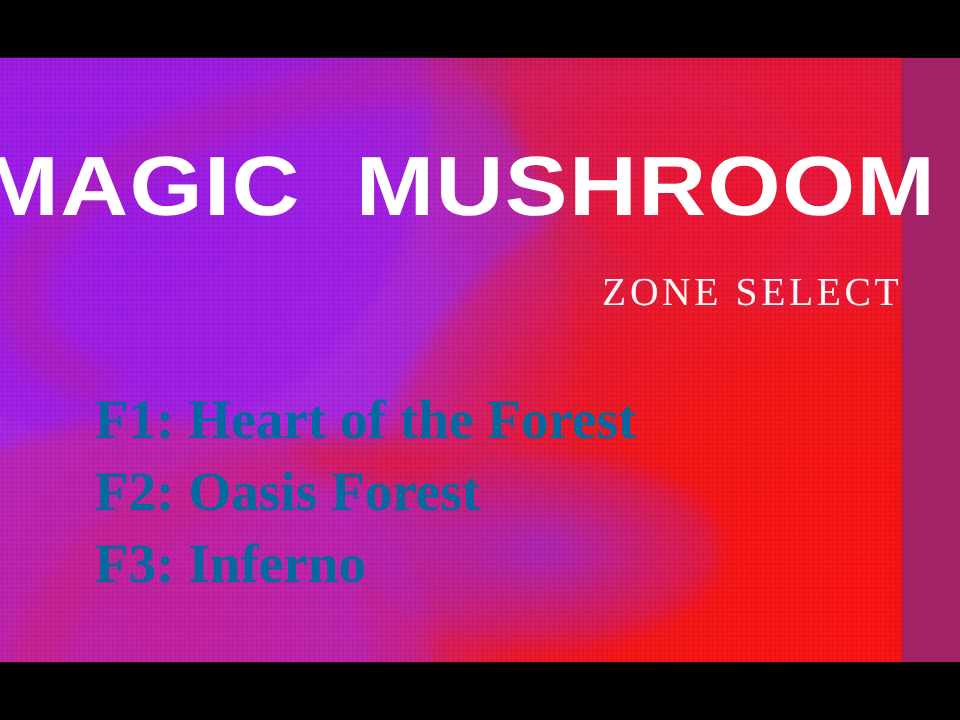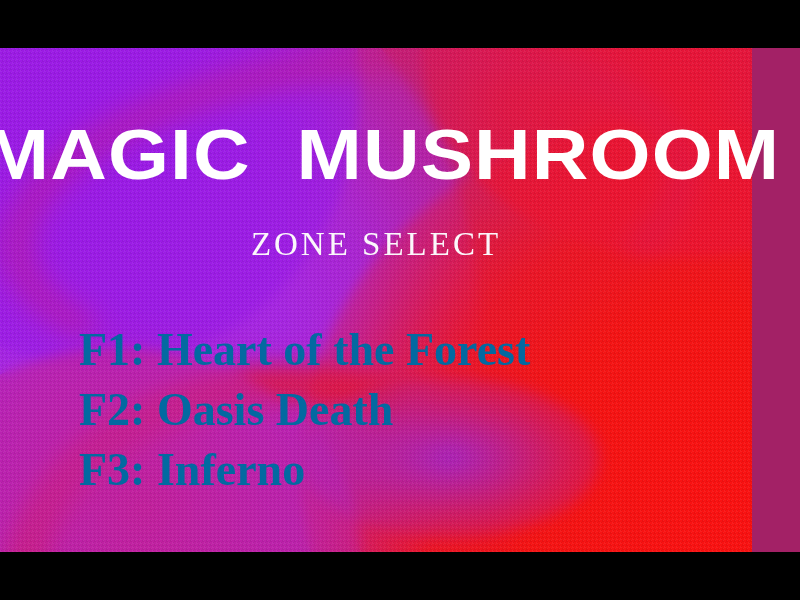--- a/index.html
+++ b/index.html
@@ -221,21 +221,21 @@
     transform: scaleX(1.12);
     transform-origin: 50% 50%;
     white-space: pre;
   }
 
   #zone-select-label {
     position: absolute;
     left: 0;
     top: 228px;
     width: 752px;
-    text-align: center;
+    text-align: right;
     color: #fbf7fb;
     font-family: "Liberation Serif", serif;
     font-weight: normal;
     font-size: 33px;
     line-height: 33px;
     letter-spacing: 3px;
   }
 
   #zone-menu {
     position: absolute;
@@ -279,21 +279,21 @@
   </div>
 
   <div id="content">
 
     <div id="game-title">MAGIC  MUSHROOM</div>
 
     <div id="zone-select-label">ZONE SELECT</div>
 
     <div id="zone-menu">
       <div class="zone-entry">F1: Heart of the Forest</div>
-      <div class="zone-entry">F2: Oasis Death</div>
+      <div class="zone-entry">F2: Oasis Forest</div>
       <div class="zone-entry">F3: Inferno</div>
     </div>
   </div>
 
   <div class="letterbox" id="letterbox-top"></div>
   <div class="letterbox" id="letterbox-bottom"></div>
 
 </div>
 
 </body></html>

